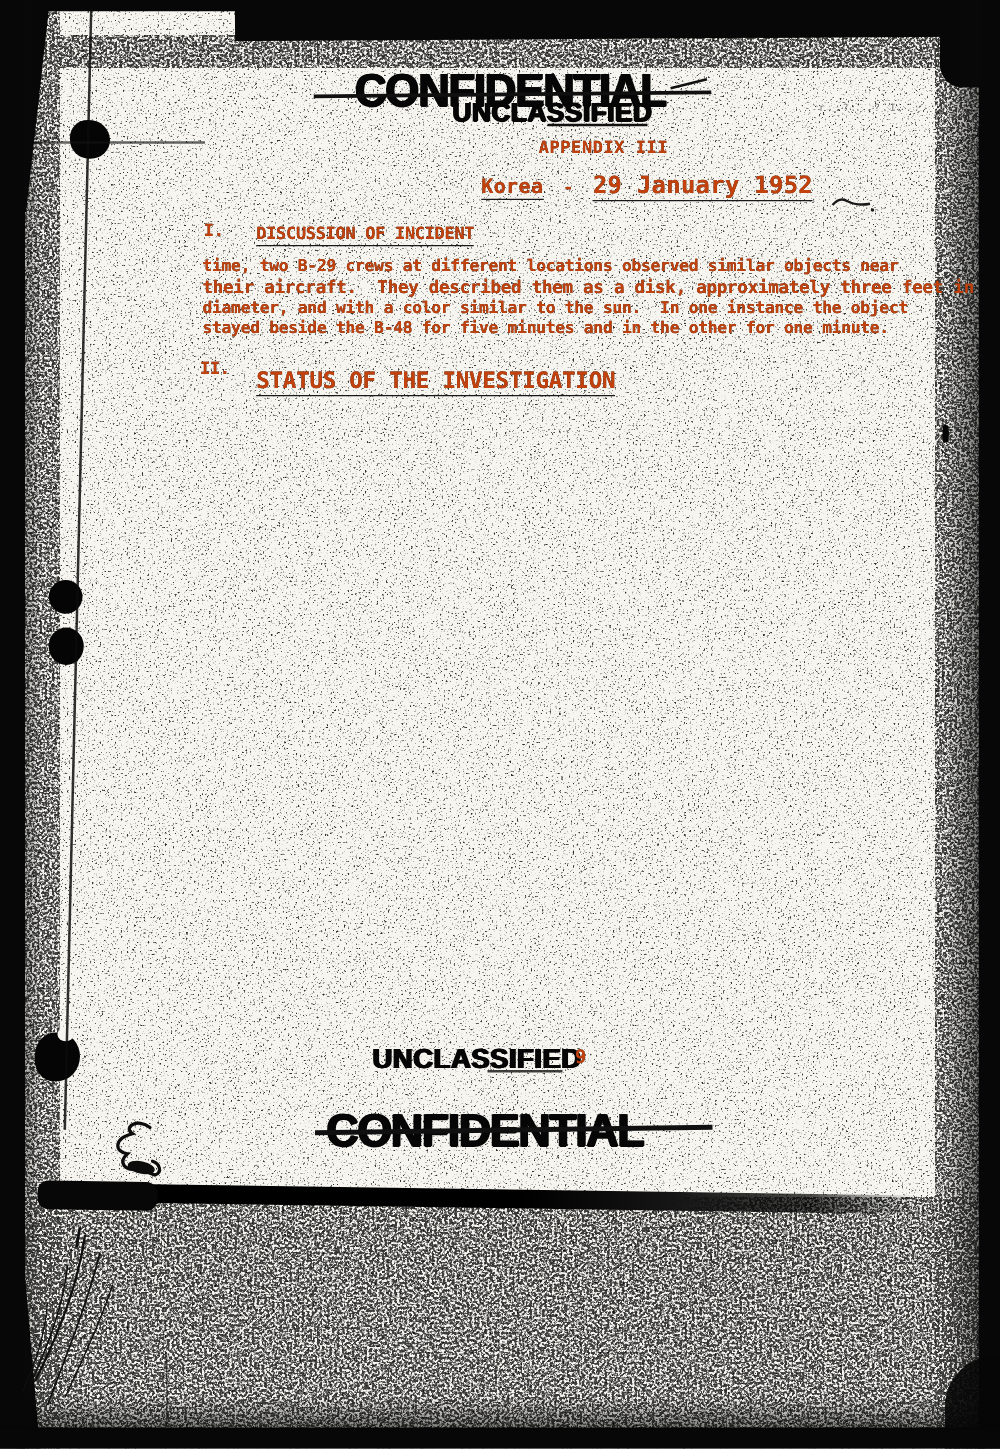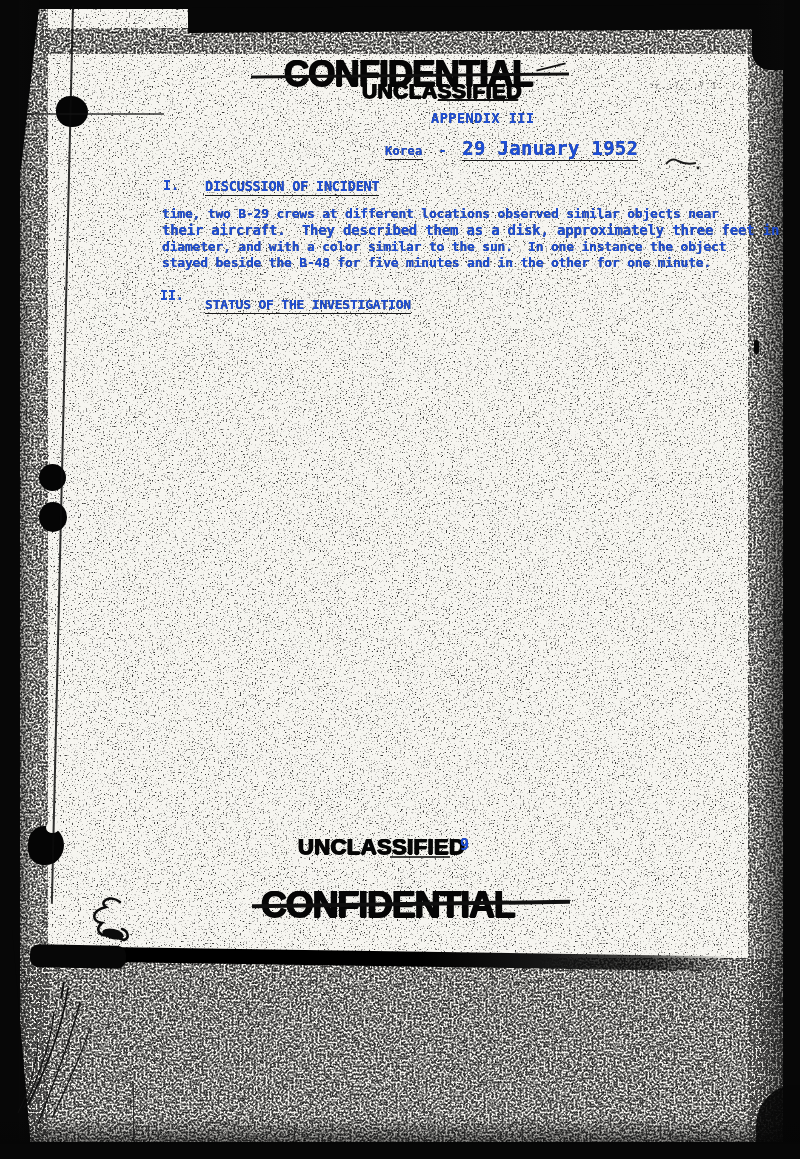--- a/index.html
+++ b/index.html
@@ -1,20 +1,20 @@
 <!DOCTYPE html>
 <html><head>
 <meta charset="utf-8">
 <style>
   html,body{margin:0;padding:0;background:#2a2a2a;}
   #page{position:relative;width:800px;height:1159px;background:#f6f5f0;overflow:hidden;
         font-family:"DejaVu Sans Mono",monospace;}
   .abs{position:absolute;}
   
-  .tw{font-family:"DejaVu Sans Mono",monospace;font-weight:bold;color:#1d4ed8;
+  .tw{font-family:"DejaVu Sans Mono",monospace;font-weight:bold;color:#c2410c;
       white-space:pre;letter-spacing:-0.2px;text-shadow:0 0 .4px #222;}
   .tw-u{border-bottom:1.6px solid #181818;padding-bottom:1px;display:inline-block;}
   
   .stamp{font-family:"Liberation Sans",sans-serif;font-weight:bold;color:#060606;
          white-space:pre;text-shadow:.8px 0 #060606,-.8px 0 #060606,0 .6px #060606;}
   
   .ink{background:#070707;}
   .line{background:#101010;}
   .shade-r{background:linear-gradient(to left,rgba(10,10,10,.55),rgba(10,10,10,0));}
   .shade-l{background:linear-gradient(to right,rgba(10,10,10,.35),rgba(10,10,10,0));}
@@ -103,38 +103,38 @@
   <div class="abs line" style="left:536px;top:66px;width:30px;height:2px;transform:rotate(-14deg)"></div>
 
   <div class="abs stamp" style="left:362px;top:79px;font-size:21px;letter-spacing:.4px">UNCLASSIFIED</div>
   <div class="abs line" style="left:438px;top:99px;width:80px;height:2px"></div>
 
   <div class="abs" style="left:655px;top:82px;font-size:8px;color:#666;opacity:.85;letter-spacing:1.5px;font-family:'DejaVu Sans Mono',monospace">r.:?:   .?.I    .:</div>
 
   <div class="abs tw" style="left:431px;top:110px;font-size:13.5px;letter-spacing:.5px">APPENDIX III</div>
 
   <div class="abs" style="left:385px;top:137px">
-    <span class="tw tw-u" style="font-size:12px;letter-spacing:.3px">Korea</span><span class="tw" style="font-size:13.5px">&nbsp;&nbsp;-&nbsp;&nbsp;</span><span class="tw tw-u" style="font-size:19px;letter-spacing:.3px">29 January 1952</span>
+    <span class="tw tw-u" style="font-size:16px;letter-spacing:.3px">Korea</span><span class="tw" style="font-size:13.5px">&nbsp;&nbsp;-&nbsp;&nbsp;</span><span class="tw tw-u" style="font-size:19px;letter-spacing:.3px">29 January 1952</span>
   </div>
 
   <div class="abs tw" style="left:163px;top:177px;font-size:13.5px">I.</div>
   <div class="abs" style="left:205px;top:176px">
     <span class="tw tw-u" style="font-size:13.5px">DISCUSSION OF INCIDENT</span>
   </div>
 
   <div class="abs" style="left:162px;top:206px;line-height:16.3px">
     <div class="tw" style="font-size:13px">time, two B-29 crews at different locations observed similar objects near</div>
     <div class="tw" style="font-size:14px">their aircraft.  They described them as a disk, approximately three feet in</div>
     <div class="tw" style="font-size:13px">diameter, and with a color similar to the sun.  In one instance the object</div>
     <div class="tw" style="font-size:13px">stayed beside the B-48 for five minutes and in the other for one minute.</div>
   </div>
 
   <div class="abs tw" style="left:160px;top:287px;font-size:13.5px">II.</div>
   <div class="abs" style="left:205px;top:294px">
-    <span class="tw tw-u" style="font-size:13px">STATUS OF THE INVESTIGATION</span>
+    <span class="tw tw-u" style="font-size:18px">STATUS OF THE INVESTIGATION</span>
   </div>
 
   <div class="abs stamp" style="left:298px;top:834px;font-size:22px;letter-spacing:.4px">UNCLASSIFIED</div>
   <div class="abs line" style="left:390px;top:856px;width:60px;height:1.6px;opacity:.8"></div>
   <div class="abs tw" style="left:460px;top:836px;font-size:15px">9</div>
 
   <div class="abs stamp" style="left:261px;top:883px;font-size:36px;letter-spacing:-1.2px;transform:scaleY(1.03);transform-origin:top left">CONFIDENTIAL</div>
   <div class="abs line" style="left:252px;top:902px;width:318px;height:4px;transform:rotate(-.8deg)"></div>
 
 </div>

